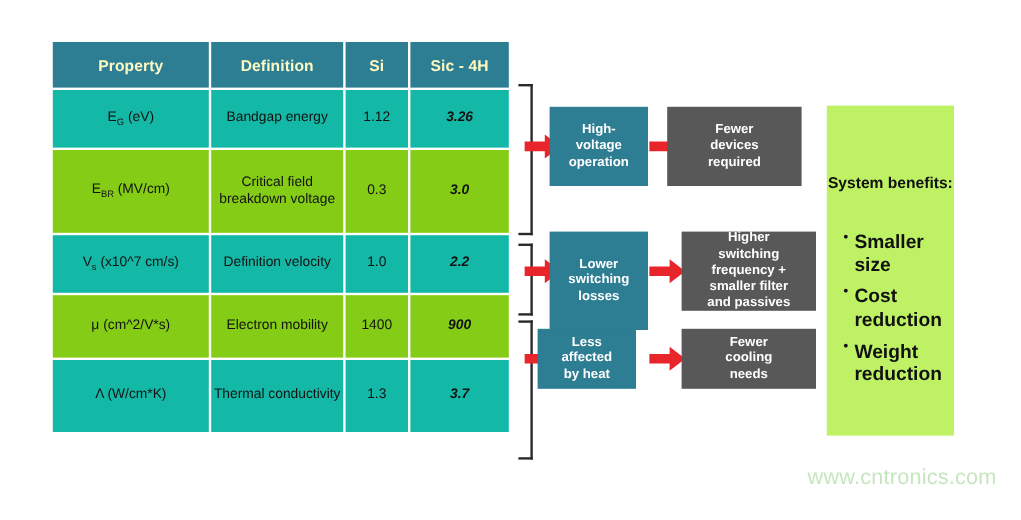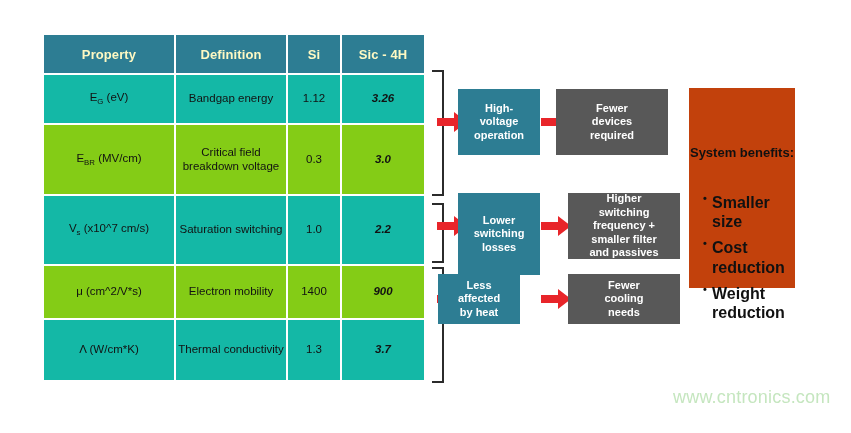--- a/index.html
+++ b/index.html
@@ -103,22 +103,22 @@
     width: 30px;
     height: 22px;
   }
 
   
   #benefits-panel {
     position: absolute;
     left: 689px;
     top: 88px;
     width: 106px;
-    height: 200px;
-    background: #c2410c;
+    height: 275px;
+    background: #bef264;
   }
   #benefits-title {
     position: absolute;
     top: 57px;
     left: 0;
     width: 106px;
     text-align: center;
     font-size: 13px;
     font-weight: bold;
     color: #111111;
@@ -187,23 +187,23 @@
         <td class="cell-def">Bandgap energy</td>
         <td class="cell-si">1.12</td>
         <td class="cell-sic">3.26</td>
       </tr>
       <tr class="band-light" style="height:69px">
         <td class="cell-prop"><span>E</span><sub>BR</sub><span> (MV/cm)</span></td>
         <td class="cell-def">Critical field breakdown voltage</td>
         <td class="cell-si">0.3</td>
         <td class="cell-sic">3.0</td>
       </tr>
-      <tr class="band-dark" style="height:68px">
+      <tr class="band-dark" style="height:48px">
         <td class="cell-prop"><span>V</span><sub>s</sub><span> (x10^7 cm/s)</span></td>
-        <td class="cell-def">Saturation switching</td>
+        <td class="cell-def">Definition velocity</td>
         <td class="cell-si">1.0</td>
         <td class="cell-sic">2.2</td>
       </tr>
       <tr class="band-light" style="height:52px">
         <td class="cell-prop">μ (cm^2/V*s)</td>
         <td class="cell-def">Electron mobility</td>
         <td class="cell-si">1400</td>
         <td class="cell-sic">900</td>
       </tr>
       <tr class="band-dark" style="height:60px">
@@ -246,21 +246,21 @@
       </svg>
   </div>
   <div class="arrow" style="left:541px; top:288px;">
     <svg width="30" height="22" viewBox="0 0 30 22">
         <polygon points="0,7 17,7 17,1 30,11 17,21 17,15 0,15" fill="#e8252a"></polygon>
       </svg>
   </div>
 
   <div class="flow-box teal" style="left:458px; top:89px; width:82px; height:66px;">High-voltage operation</div>
   <div class="flow-box teal" style="left:458px; top:193px; width:82px; height:82px;">Lower switching losses</div>
-  <div class="flow-box teal" style="left:438px; top:274px; width:82px; height:50px;">Less affected by heat</div>
+  <div class="flow-box teal" style="left:448px; top:274px; width:82px; height:50px;">Less affected by heat</div>
 
   <div class="flow-box gray" style="left:556px; top:89px; width:112px; height:66px;">Fewer devices required</div>
   <div class="flow-box gray" style="left:568px; top:274px; width:112px; height:50px;">Fewer cooling needs</div>
   <div class="flow-box gray" style="left:568px; top:193px; width:112px; height:66px;">Higher switching frequency + smaller filter and passives</div>
 
   <div id="benefits-panel">
     <div id="benefits-title">System benefits:</div>
     <ul id="benefits-list">
       <li>Smaller size</li>
       <li>Cost reduction</li>

